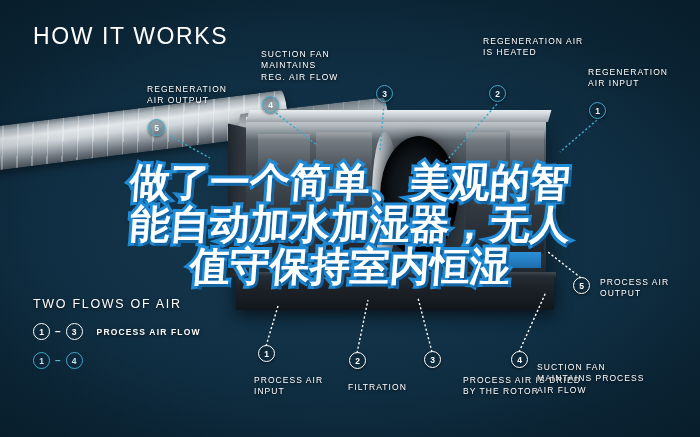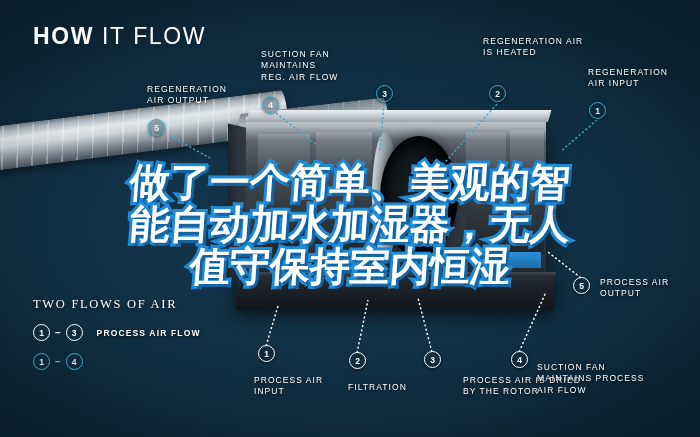--- a/index.html
+++ b/index.html
@@ -24,21 +24,21 @@
     pointer-events:none;
     z-index:6;
   }
 
   
   .title {
     position:absolute; left:33px; top:23px;
     font-size:23px; letter-spacing:1.6px; color:#ffffff;
     z-index:9; white-space:nowrap;
   }
-  .title .b { font-weight:bold; }
+  .title .b { font-weight:normal; }
   .title .l { font-weight:300; }
 
   
   #photo { position:absolute; inset:0; z-index:1; }
 
   
   .duct {
     position:absolute;
     left:-40px; top:131px;
     width:330px; height:44px;
@@ -162,21 +162,20 @@
   .cnum.tel { border:1.4px solid #3fa9c9; color:#eaf6fb; }
 
   svg.leaders { position:absolute; inset:0; z-index:10; pointer-events:none; }
 
   
   .legend { position:absolute; left:33px; top:297px; z-index:12; }
   .legend-title {
     color:#fff; font-size:12.5px; letter-spacing:1.7px;
     font-weight:normal; text-transform:uppercase;
     text-shadow:0 1px 3px rgba(0,0,0,.7);
-    font-family:Liberation Serif, serif;
   }
   .lrow { display:flex; align-items:center; margin-top:12px; }
   .lcircle {
     width:17px; height:17px; border-radius:50%;
     display:flex; align-items:center; justify-content:center;
     font-size:8.5px; font-weight:bold;
   }
   .lcircle.wht { border:1.4px solid #ffffff; color:#ffffff; }
   .lcircle.tel { border:1.4px solid #3fa9c9; color:#bfe3f0; }
   .ldash { margin:0 5px; color:#ffffff; font-size:10px; font-weight:bold; }
@@ -244,21 +243,21 @@
     <line x1="597" y1="120" x2="560" y2="152" stroke="#3fa9c9" stroke-width="1.4" stroke-dasharray="2.2 2.2"></line>
 
     <line x1="266" y1="346" x2="278" y2="306" stroke="#ffffff" stroke-width="1.4" stroke-dasharray="2.2 2.2"></line>
     <line x1="357" y1="353" x2="368" y2="300" stroke="#ffffff" stroke-width="1.4" stroke-dasharray="2.2 2.2"></line>
     <line x1="432" y1="352" x2="418" y2="298" stroke="#ffffff" stroke-width="1.4" stroke-dasharray="2.2 2.2"></line>
     <line x1="519" y1="352" x2="546" y2="292" stroke="#ffffff" stroke-width="1.4" stroke-dasharray="2.2 2.2"></line>
     <line x1="581" y1="278" x2="548" y2="252" stroke="#ffffff" stroke-width="1.4" stroke-dasharray="2.2 2.2"></line>
   </svg>
 
   <div class="title">
-    <span class="b">HOW</span><span class="l"> IT FLOW</span>
+    <span class="b">HOW</span><span class="l"> IT WORKS</span>
   </div>
 
   <div class="cnum tel" style="left:148px;top:119px;">
       <span>5</span>
     </div>
   <div class="cnum tel" style="left:262px;top:96px;">
       <span>4</span>
     </div>
   <div class="cnum tel" style="left:376px;top:85px;">
       <span>3</span>

